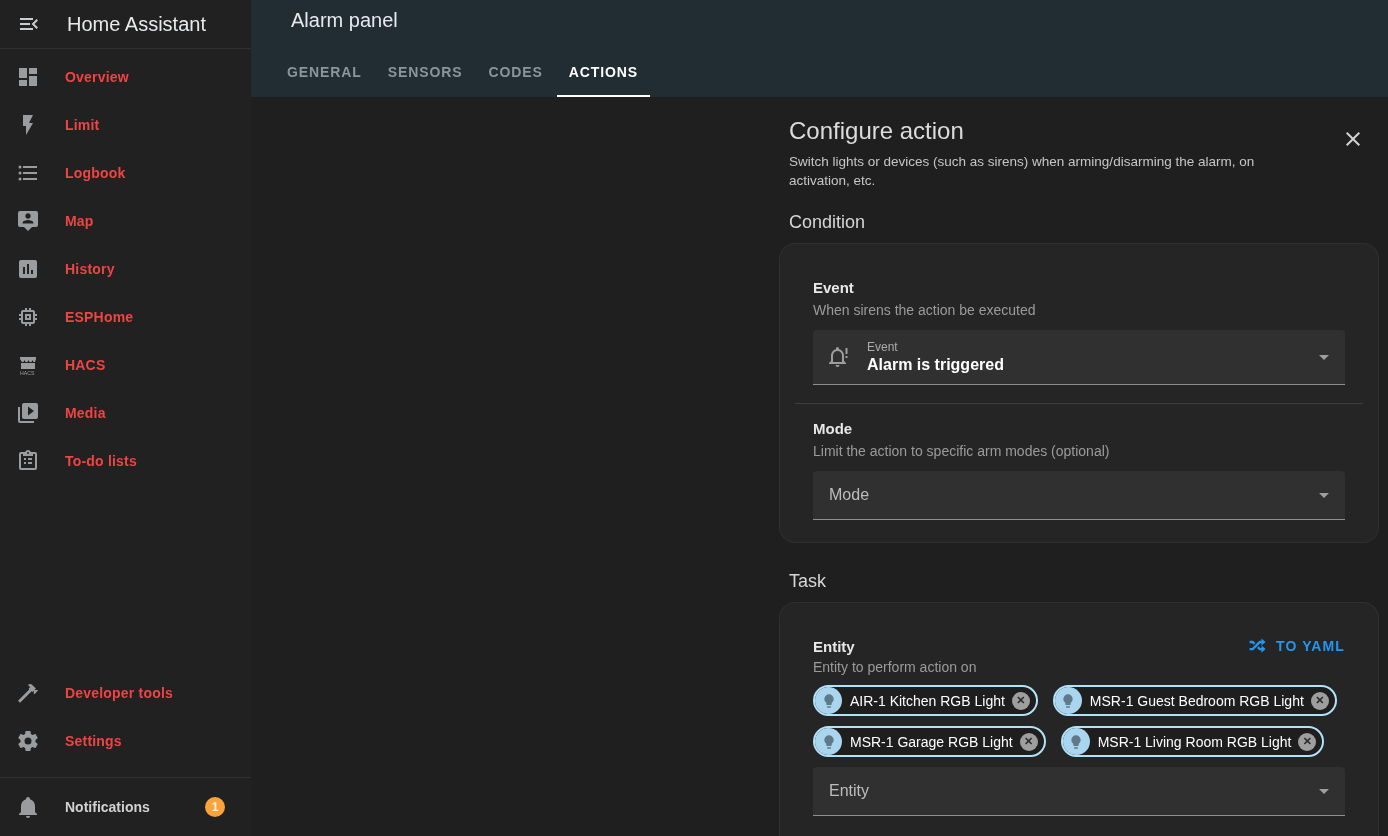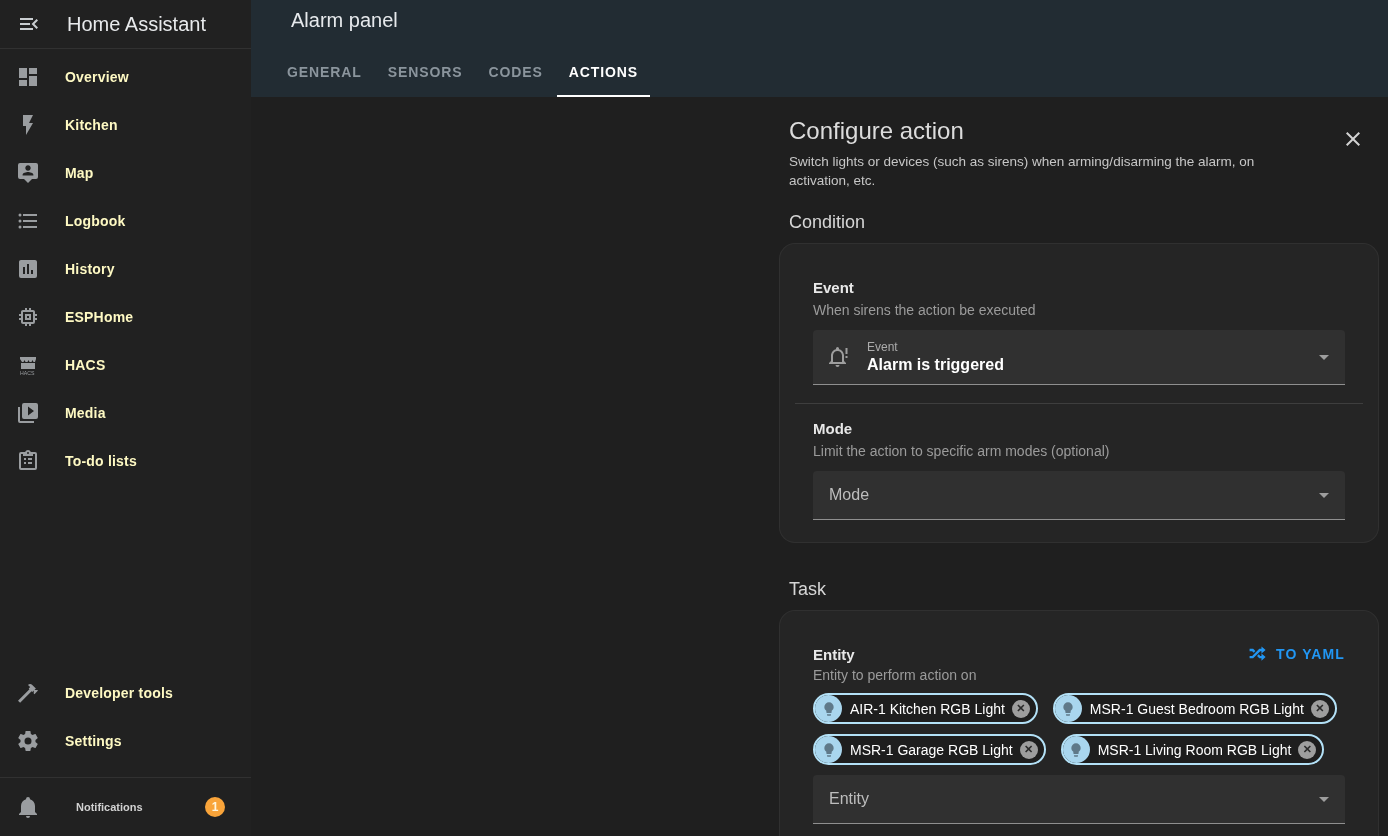--- a/index.html
+++ b/index.html
@@ -7,21 +7,21 @@
     font-family:"Liberation Sans",sans-serif;background:#1f1f1f;color:#e1e1e1;}
   svg.mi{display:block;}
   
   .sidebar{position:absolute;left:0;top:0;width:251px;height:836px;background:#212121;}
   .sidebar-header{height:48px;border-bottom:1px solid #313131;display:flex;align-items:center;}
   .menu-btn{width:24px;height:24px;margin-left:17px;color:#c9cdd0;cursor:pointer;}
   .sidebar-title{margin-left:26px;font-size:20px;color:#e8eaec;}
   .sidebar-list{padding-top:4px;}
   .side-item{height:48px;display:flex;align-items:center;padding-left:16px;cursor:pointer;}
   .side-item .ic{width:24px;height:24px;color:#9a9da0;flex:0 0 24px;}
-  .side-item .lbl{margin-left:25px;font-size:14px;font-weight:700;color:#fef9c3;letter-spacing:.2px;}
+  .side-item .lbl{margin-left:25px;font-size:14px;font-weight:700;color:#ef4444;letter-spacing:.2px;}
   .side-item.active{background:#263645;border-radius:4px;margin:0 4px;padding-left:12px;height:44px;}
   .side-item.active .lbl{color:#3ba2ec;}
   .side-item.active .ic{color:#2fa0f0;}
   .sidebar-bottom{position:absolute;left:0;bottom:0;width:251px;}
   .side-divider{border-top:1px solid #313131;margin-top:12px;}
   .notif-row{height:58px;display:flex;align-items:center;padding-left:16px;cursor:pointer;}
   .badge{margin-left:auto;margin-right:26px;width:20px;height:20px;border-radius:50%;
     background:#f9a43a;color:#fff6df;font-size:12px;font-weight:700;
     display:flex;align-items:center;justify-content:center;}
   
@@ -32,21 +32,21 @@
     font-size:14px;font-weight:700;letter-spacing:.9px;color:#8b959d;
     border-bottom:2px solid transparent;cursor:pointer;}
   .tab.active{color:#fff;border-bottom-color:#fff;}
   
   .content{position:absolute;left:255px;top:97px;width:1137px;height:537px;background:#1f1f1f;}
   .dialog{position:absolute;left:524px;top:0;width:600px;}
   .dialog-title{margin:20px 0 0 10px;font-size:24px;color:#dcdcdc;font-weight:400;}
   .dialog-subtitle{margin:7px 0 0 10px;width:500px;font-size:13.5px;line-height:19px;color:#c6c6c6;}
   .dialog-close{position:absolute;top:30px;right:14px;width:24px;height:24px;color:#d2d2d2;cursor:pointer;}
   .section-title{margin:22px 0 10px 10px;font-size:18px;color:#d6d6d6;font-weight:400;}
-  .section-title.task{margin-top:36px;}
+  .section-title.task{margin-top:28px;}
   .card{background:#252525;border:1px solid rgba(255,255,255,.05);border-radius:16px;
     padding:35px 33px 0;box-sizing:border-box;overflow:hidden;}
   .card.condition{height:300px;}
   .card.task{height:400px;}
   .f-label{font-size:15px;font-weight:700;color:#e8e8e8;}
   .f-sub{font-size:14px;color:#9b9b9b;margin-top:6px;}
   .select{margin-top:12px;height:54px;background:#303030;border-radius:4px 4px 0 0;
     border-bottom:1px solid #8f8f8f;display:flex;align-items:center;position:relative;cursor:pointer;}
   .select.small{height:48px;}
   .lead-icon{width:24px;height:24px;margin-left:14px;color:#9e9e9e;}
@@ -95,37 +95,37 @@
             </svg>
           </span>
         <span class="lbl">Overview</span>
       </div>
       <div class="side-item">
         <span class="ic">
             <svg class="mi" viewBox="0 0 24 24" fill="currentColor">
               <path d="M7,2V13H10V22L17,10H13L17,2H7Z"></path>
             </svg>
           </span>
-        <span class="lbl">Kitchen</span>
+        <span class="lbl">Limit</span>
+      </div>
+      <div class="side-item">
+        <span class="ic">
+            <svg class="mi" viewBox="0 0 24 24" fill="currentColor">
+              <path fill-rule="evenodd" d="M7,5H21V7H7V5M7,13V11H21V13H7M4,4.5A1.5,1.5 0 0,1 5.5,6A1.5,1.5 0 0,1 4,7.5A1.5,1.5 0 0,1 2.5,6A1.5,1.5 0 0,1 4,4.5M4,10.5A1.5,1.5 0 0,1 5.5,12A1.5,1.5 0 0,1 4,13.5A1.5,1.5 0 0,1 2.5,12A1.5,1.5 0 0,1 4,10.5M7,19V17H21V19H7M4,16.5A1.5,1.5 0 0,1 5.5,18A1.5,1.5 0 0,1 4,19.5A1.5,1.5 0 0,1 2.5,18A1.5,1.5 0 0,1 4,16.5Z"></path>
+            </svg>
+          </span>
+        <span class="lbl">Logbook</span>
       </div>
       <div class="side-item">
         <span class="ic">
             <svg class="mi" viewBox="0 0 24 24" fill="currentColor">
               <path fill-rule="evenodd" d="M20,2H4A2,2 0 0,0 2,4V16A2,2 0 0,0 4,18H8L12,22L16,18H20A2,2 0 0,0 22,16V4A2,2 0 0,0 20,2M12,4.3C13.5,4.3 14.7,5.5 14.7,7C14.7,8.5 13.5,9.7 12,9.7C10.5,9.7 9.3,8.5 9.3,7C9.3,5.5 10.5,4.3 12,4.3M17.4,14.6H6.6V13.7C6.6,11.9 10.2,10.9 12,10.9C13.8,10.9 17.4,11.9 17.4,13.7V14.6Z"></path>
             </svg>
           </span>
         <span class="lbl">Map</span>
-      </div>
-      <div class="side-item">
-        <span class="ic">
-            <svg class="mi" viewBox="0 0 24 24" fill="currentColor">
-              <path fill-rule="evenodd" d="M7,5H21V7H7V5M7,13V11H21V13H7M4,4.5A1.5,1.5 0 0,1 5.5,6A1.5,1.5 0 0,1 4,7.5A1.5,1.5 0 0,1 2.5,6A1.5,1.5 0 0,1 4,4.5M4,10.5A1.5,1.5 0 0,1 5.5,12A1.5,1.5 0 0,1 4,13.5A1.5,1.5 0 0,1 2.5,12A1.5,1.5 0 0,1 4,10.5M7,19V17H21V19H7M4,16.5A1.5,1.5 0 0,1 5.5,18A1.5,1.5 0 0,1 4,19.5A1.5,1.5 0 0,1 2.5,18A1.5,1.5 0 0,1 4,16.5Z"></path>
-            </svg>
-          </span>
-        <span class="lbl">Logbook</span>
       </div>
       <div class="side-item">
         <span class="ic">
             <svg class="mi" viewBox="0 0 24 24" fill="currentColor">
               <path fill-rule="evenodd" d="M19,3H5C3.89,3 3,3.89 3,5V19A2,2 0 0,0 5,21H19A2,2 0 0,0 21,19V5C21,3.89 20.1,3 19,3M9,17H7V10H9V17M13,17H11V7H13V17M17,17H15V13H17V17Z"></path>
             </svg>
           </span>
         <span class="lbl">History</span>
       </div>
       <div class="side-item">
@@ -180,21 +180,21 @@
           </span>
         <span class="lbl">Settings</span>
       </div>
       <div class="side-divider"></div>
       <div class="notif-row">
         <span class="ic side-item-ic" style="width:24px;height:24px;color:#9a9da0;">
             <svg class="mi" viewBox="0 0 24 24" fill="currentColor">
               <path d="M21,19V20H3V19L5,17V11C5,7.9 7.03,5.17 10,4.29C10,4.19 10,4.1 10,4A2,2 0 0,1 12,2A2,2 0 0,1 14,4C14,4.1 14,4.19 14,4.29C16.97,5.17 19,7.9 19,11V17L21,19M14,21A2,2 0 0,1 12,23A2,2 0 0,1 10,21H14Z"></path>
             </svg>
           </span>
-        <span class="lbl" style="margin-left:36px;font-size:11px;font-weight:700;color:#d2d2d2;">Notifications</span>
+        <span class="lbl" style="margin-left:25px;font-size:14px;font-weight:700;color:#d2d2d2;">Notifications</span>
         <span class="badge">1</span>
       </div>
     </div>
   </div>
 
   <div class="app-header">
     <div class="app-title">Alarm panel</div>
     <div class="tabs">
       <div class="tab">GENERAL</div>
       <div class="tab">SENSORS</div>

